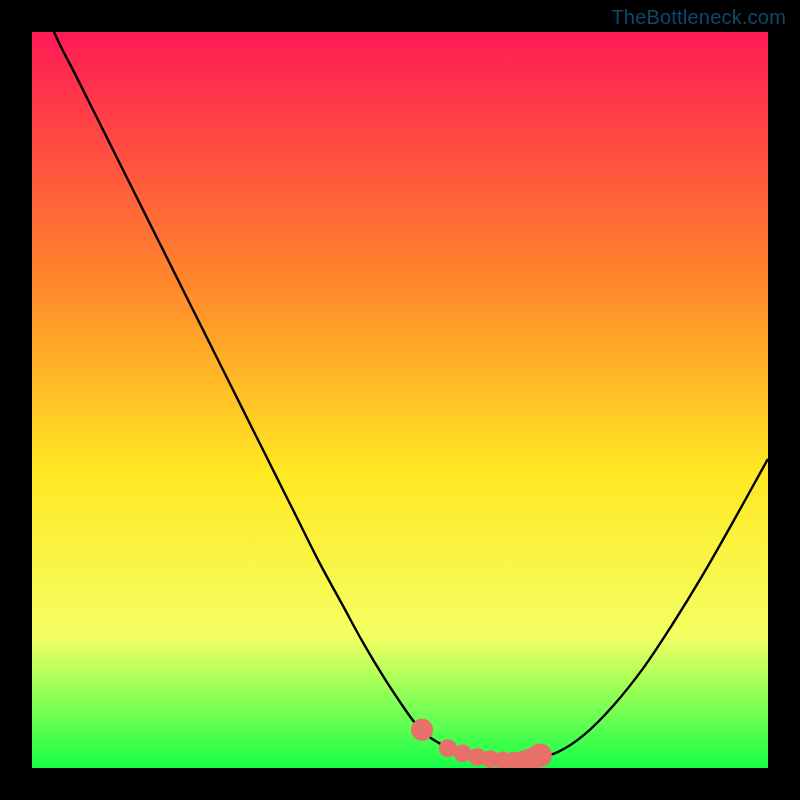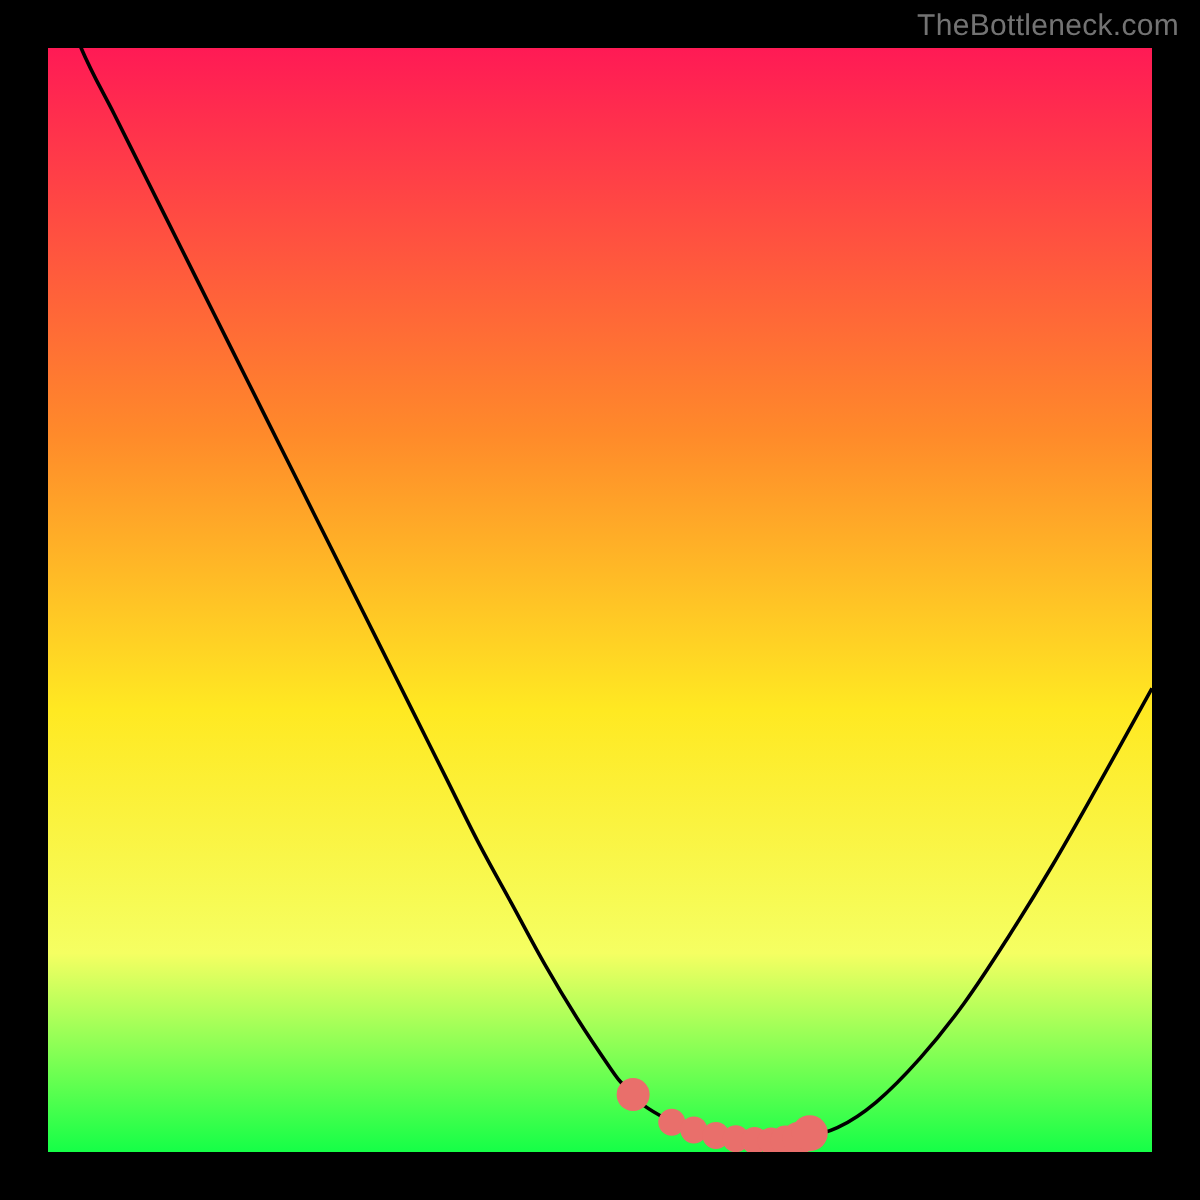--- a/index.html
+++ b/index.html
@@ -13,21 +13,21 @@
   }
   .chart-container {
     position: relative;
     width: 800px;
     height: 800px;
   }
   .watermark {
     position: absolute;
     top: 6px;
     right: 14px;
-    color: #737373;
+    color: #0c4a6e;
     font-size: 20px;
     font-weight: 500;
     letter-spacing: 0.2px;
     z-index: 10;
   }
   svg {
     display: block;
   }
 </style>
 </head>

